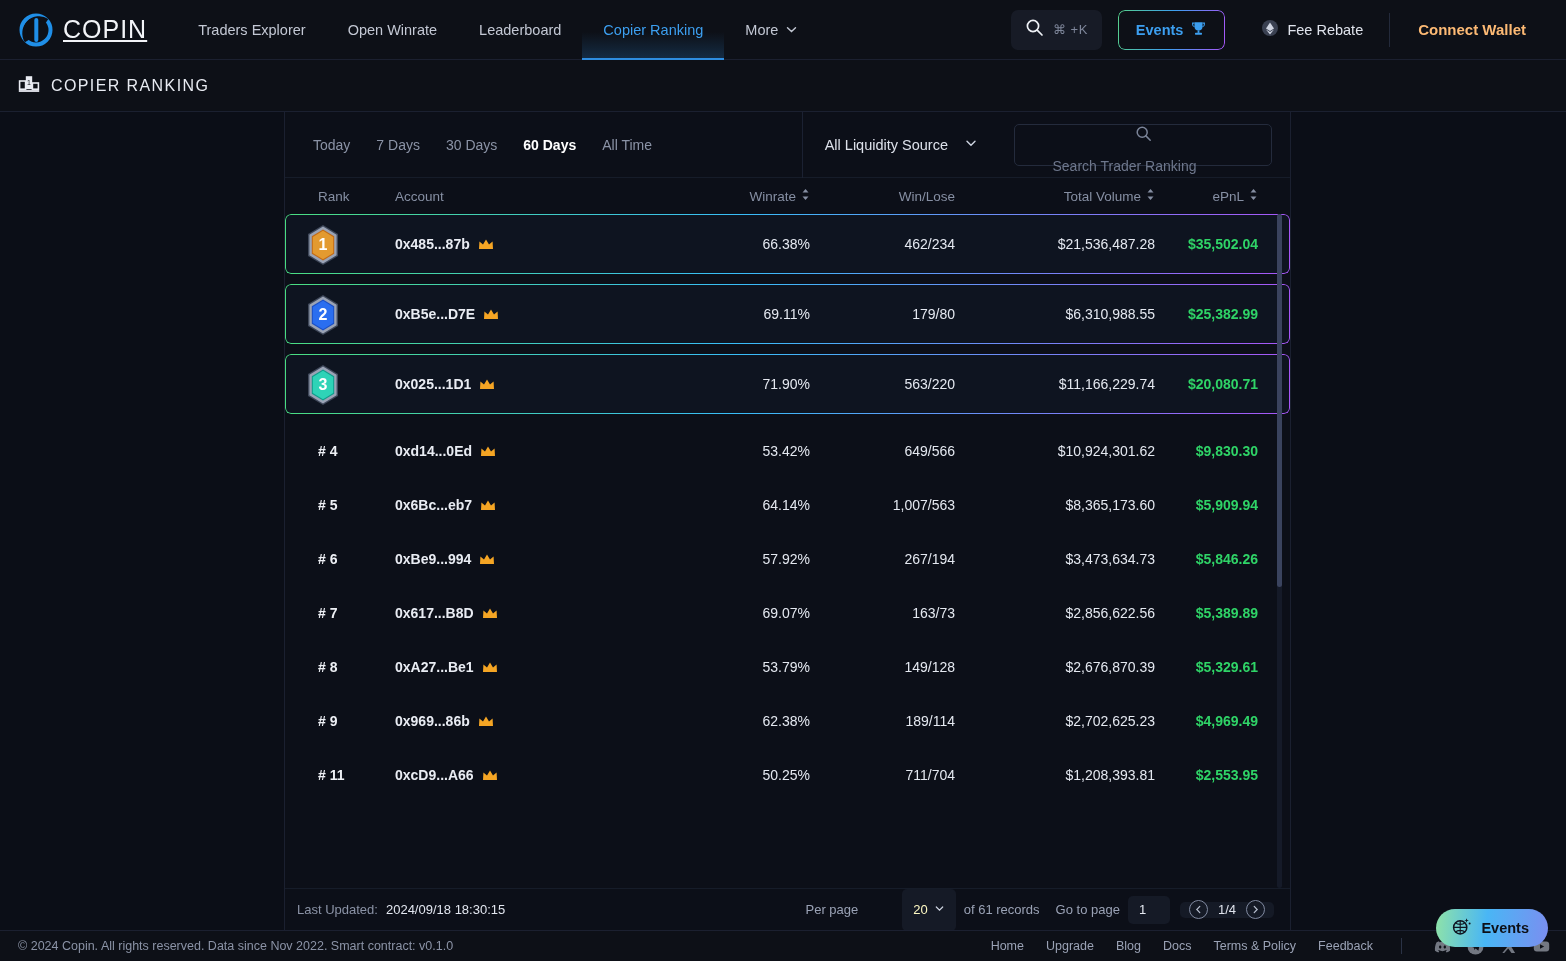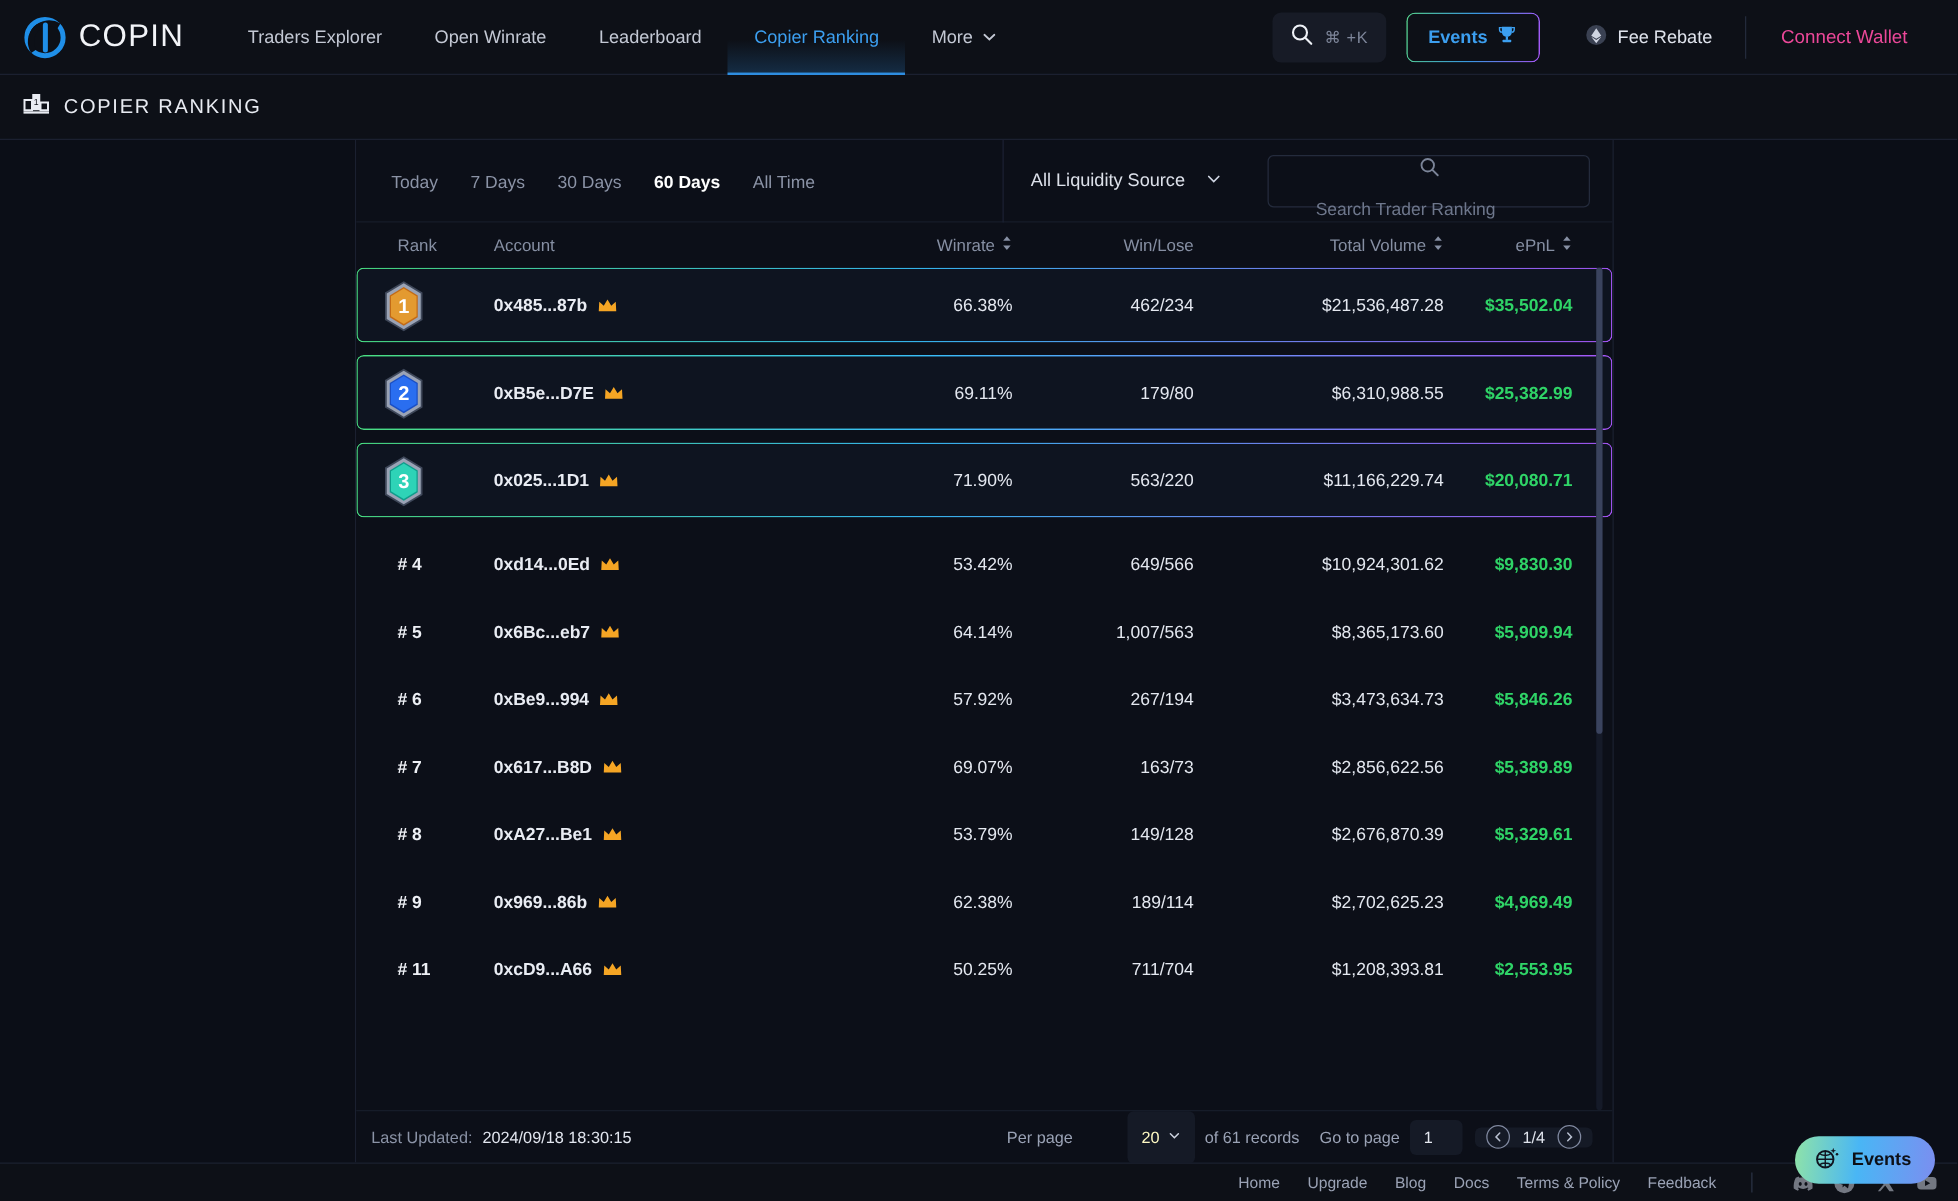--- a/index.html
+++ b/index.html
@@ -16,21 +16,21 @@
   .topnav {
     height: 60px; flex: 0 0 60px;
     background: #0d1017;
     border-bottom: 1px solid #1b2030;
     display: flex; align-items: center;
     padding: 0 16px 0 18px;
     position: relative; z-index: 20;
   }
   .logo { display: flex; align-items: center; gap: 9px; margin-right: 30px; }
   .logo-mark { width: 36px; height: 36px; position: relative; }
-  .logo-text { font-size: 25px; letter-spacing: 1px; font-weight: 400; color: #f2f4f8; }
+  .logo-text { font-size: 25px; letter-spacing: 1px; font-weight: 400; color: #f2f4f8; text-decoration: underline; }
   .navlinks { display: flex; align-items: center; height: 60px; }
   .navlink {
     font-size: 14.5px; color: #c3c8d4; padding: 0 21px;
     height: 60px; display: flex; align-items: center; cursor: pointer;
     position: relative; white-space: nowrap;
   }
   .navlink.active { color: #3c9ff0; }
   .navlink.active::after {
     content: ""; position: absolute; left: 0; right: 0; bottom: 0; height: 2px;
     background: #2e8de0;
@@ -60,21 +60,21 @@
     background: linear-gradient(100deg, #56d08a 0%, #3c9ff0 50%, #a855f7 100%);
     -webkit-mask: linear-gradient(#000 0 0) content-box, linear-gradient(#000 0 0);
     -webkit-mask-composite: xor; mask-composite: exclude;
   }
   .fee-rebate {
     display: flex; align-items: center; gap: 8px; padding: 0 22px;
     margin-left: 14px; cursor: pointer; font-size: 14.5px; color: #dfe3ec;
   }
   .nav-divider { width: 1px; height: 34px; background: #232a3b; margin: 0 4px; }
   .connect-wallet {
-    font-size: 15px; font-weight: normal; color: #ec4899; padding: 0 24px;
+    font-size: 15px; font-weight: bold; color: #fdba74; padding: 0 24px;
     cursor: pointer; white-space: nowrap;
   }
 
   
   .pagetitle {
     height: 52px; flex: 0 0 52px; display: flex; align-items: center;
     gap: 11px; padding-left: 18px;
     background: #0d1017; border-bottom: 1px solid #1b2030;
   }
   .pagetitle .t { font-size: 16px; letter-spacing: 1.4px; color: #e8ebf2; }
@@ -581,20 +581,21 @@
             </span>
           </div>
         </div>
       </div>
     </div>
 
     <div class="rightpane"></div>
   </div>
 
   <div class="footer">
+    <span>© 2024 Copin. All rights reserved. Data since Nov 2022. Smart contract: v0.1.0</span>
     <div class="footer-links">
       <a>Home</a>
       <a>Upgrade</a>
       <a>Blog</a>
       <a>Docs</a>
       <a>Terms &amp; Policy</a>
       <a>Feedback</a>
       <span class="fdiv"></span>
       <div class="socials">
         <span class="soc">

